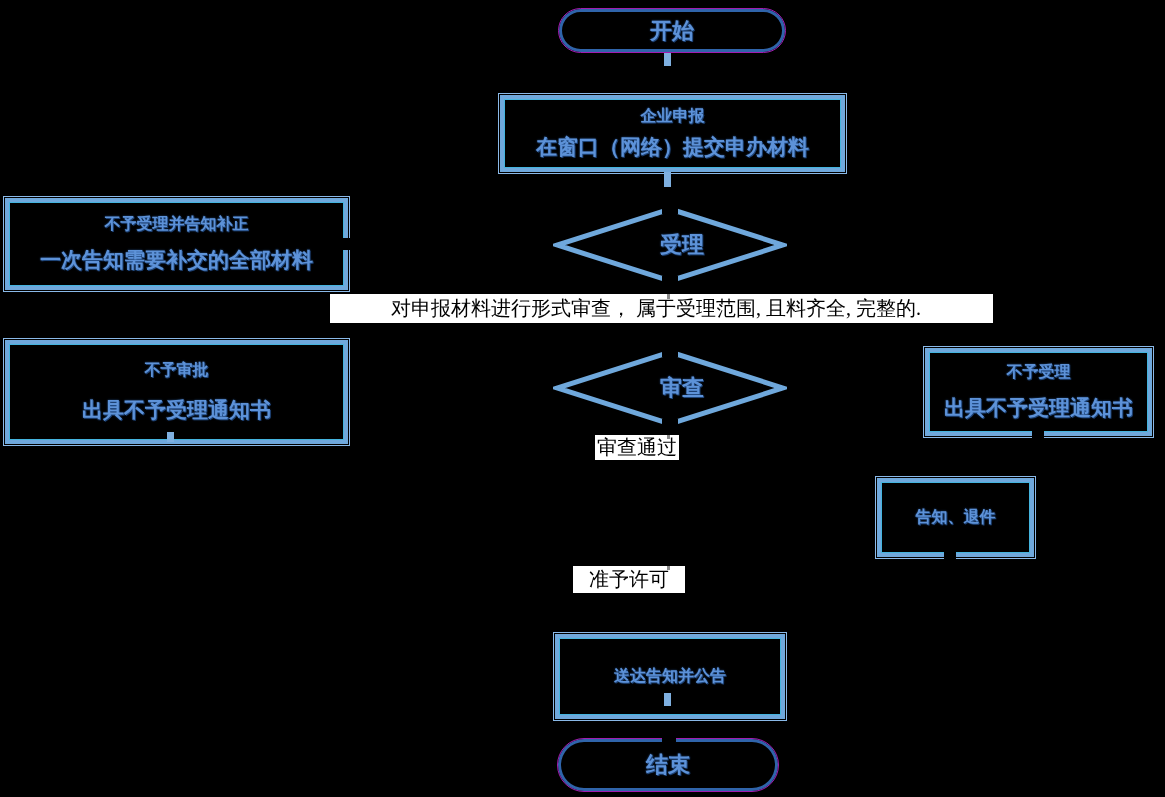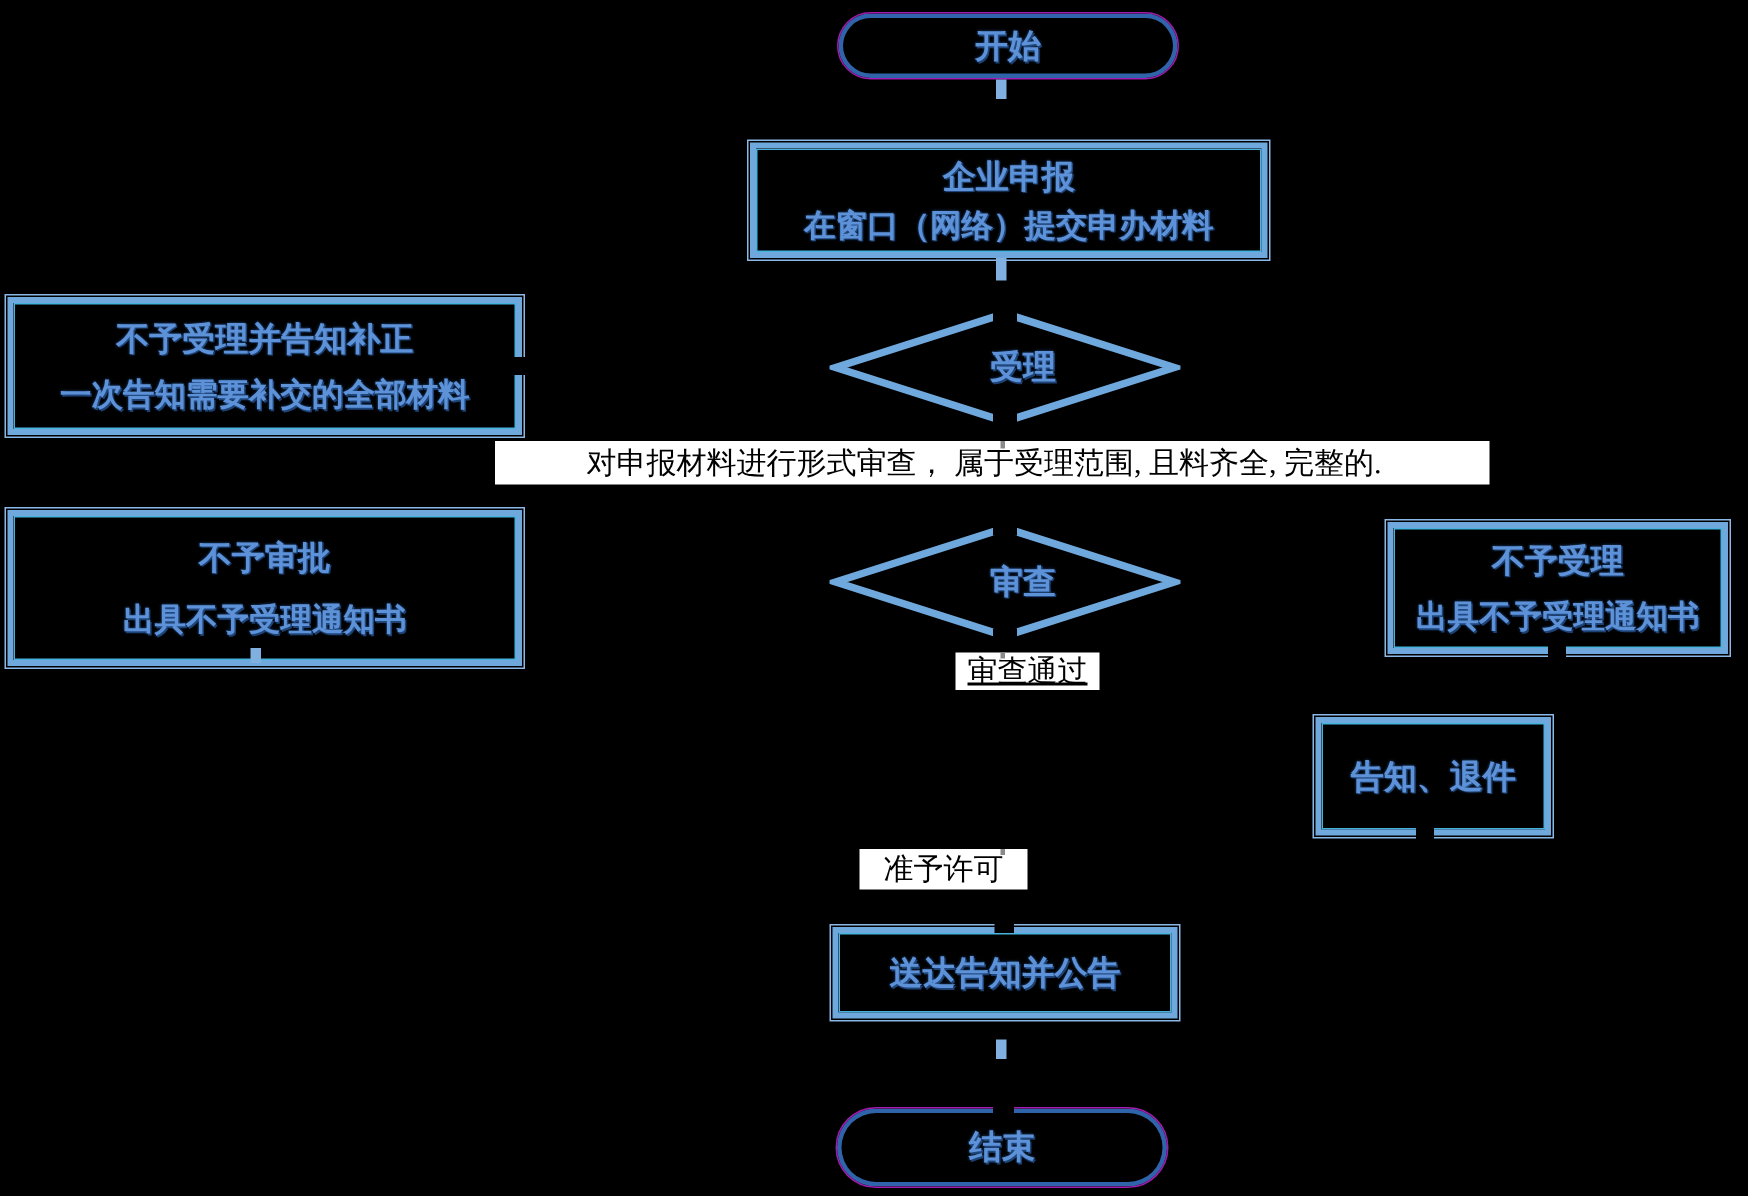--- a/index.html
+++ b/index.html
@@ -19,21 +19,21 @@
     box-shadow:inset 0 0 0 3px #2f64aa;
     display:flex;align-items:center;justify-content:center;box-sizing:border-box;
     font-size:22px;
   }
   
   .node-box{
     position:absolute;background:#000;border:4px solid #6fa8dc;box-sizing:border-box;
     box-shadow:0 0 0 1px #000, 0 0 0 2px #8ab9e8, inset 0 0 0 1px #44b4de;
     display:flex;flex-direction:column;align-items:center;justify-content:space-evenly;
   }
-  .node-box .l1{font-size:22px;}
+  .node-box .l1{font-size:16px;}
   .node-box .l2{font-size:21px;}
   
   .diamond{position:absolute;}
   .diamond .dlabel{
     position:absolute;left:12px;top:0;width:100%;height:100%;
     display:flex;align-items:center;justify-content:center;font-size:22px;
   }
   
   .note{
     position:absolute;background:#fff;color:#000;
@@ -96,37 +96,37 @@
     </svg>
     <div class="dlabel blue-text">审查</div>
   </div>
 
   <div class="node-box" style="left:925px;top:348px;width:227px;height:88px;">
     <div class="blue-text l1">不予受理</div>
     <div class="blue-text l2" style="font-size:21px;">出具不予受理通知书</div>
   </div>
   <div class="notch" style="left:1032px;top:430px;width:12px;height:12px;"></div>
 
-  <div class="note centered" style="left:637px;top:435px;width:96px;height:25px;text-decoration:underline;">
+  <div class="note centered" style="left:595px;top:435px;width:84px;height:25px;">
     <span>审查通过</span>
   </div>
   <div class="tick" style="left:667px;top:435px;width:3px;height:4px;"></div>
 
 
   <div class="node-box" style="left:877px;top:478px;width:157px;height:79px;">
     <div class="blue-text l1">告知、退件</div>
   </div>
   <div class="notch" style="left:944px;top:551px;width:12px;height:12px;"></div>
 
   <div class="note centered" style="left:573px;top:566px;width:112px;height:27px;">
     <span>准予许可</span>
   </div>
   <div class="tick" style="left:667px;top:566px;width:3px;height:4px;"></div>
 
-  <div class="node-box" style="left:555px;top:618px;width:230px;height:61px;">
+  <div class="node-box" style="left:555px;top:634px;width:230px;height:85px;">
     <div class="blue-text l1">送达告知并公告</div>
   </div>
   <div class="notch" style="left:663px;top:613px;width:13px;height:9px;"></div>
   <div class="stub" style="left:664px;top:693px;width:7px;height:13px;"></div>
 
   <div class="pill blue-text" style="left:557px;top:738px;width:222px;height:54px;">
     <span>结束</span>
   </div>
   <div class="notch" style="left:662px;top:735px;width:14px;height:8px;"></div>
 

